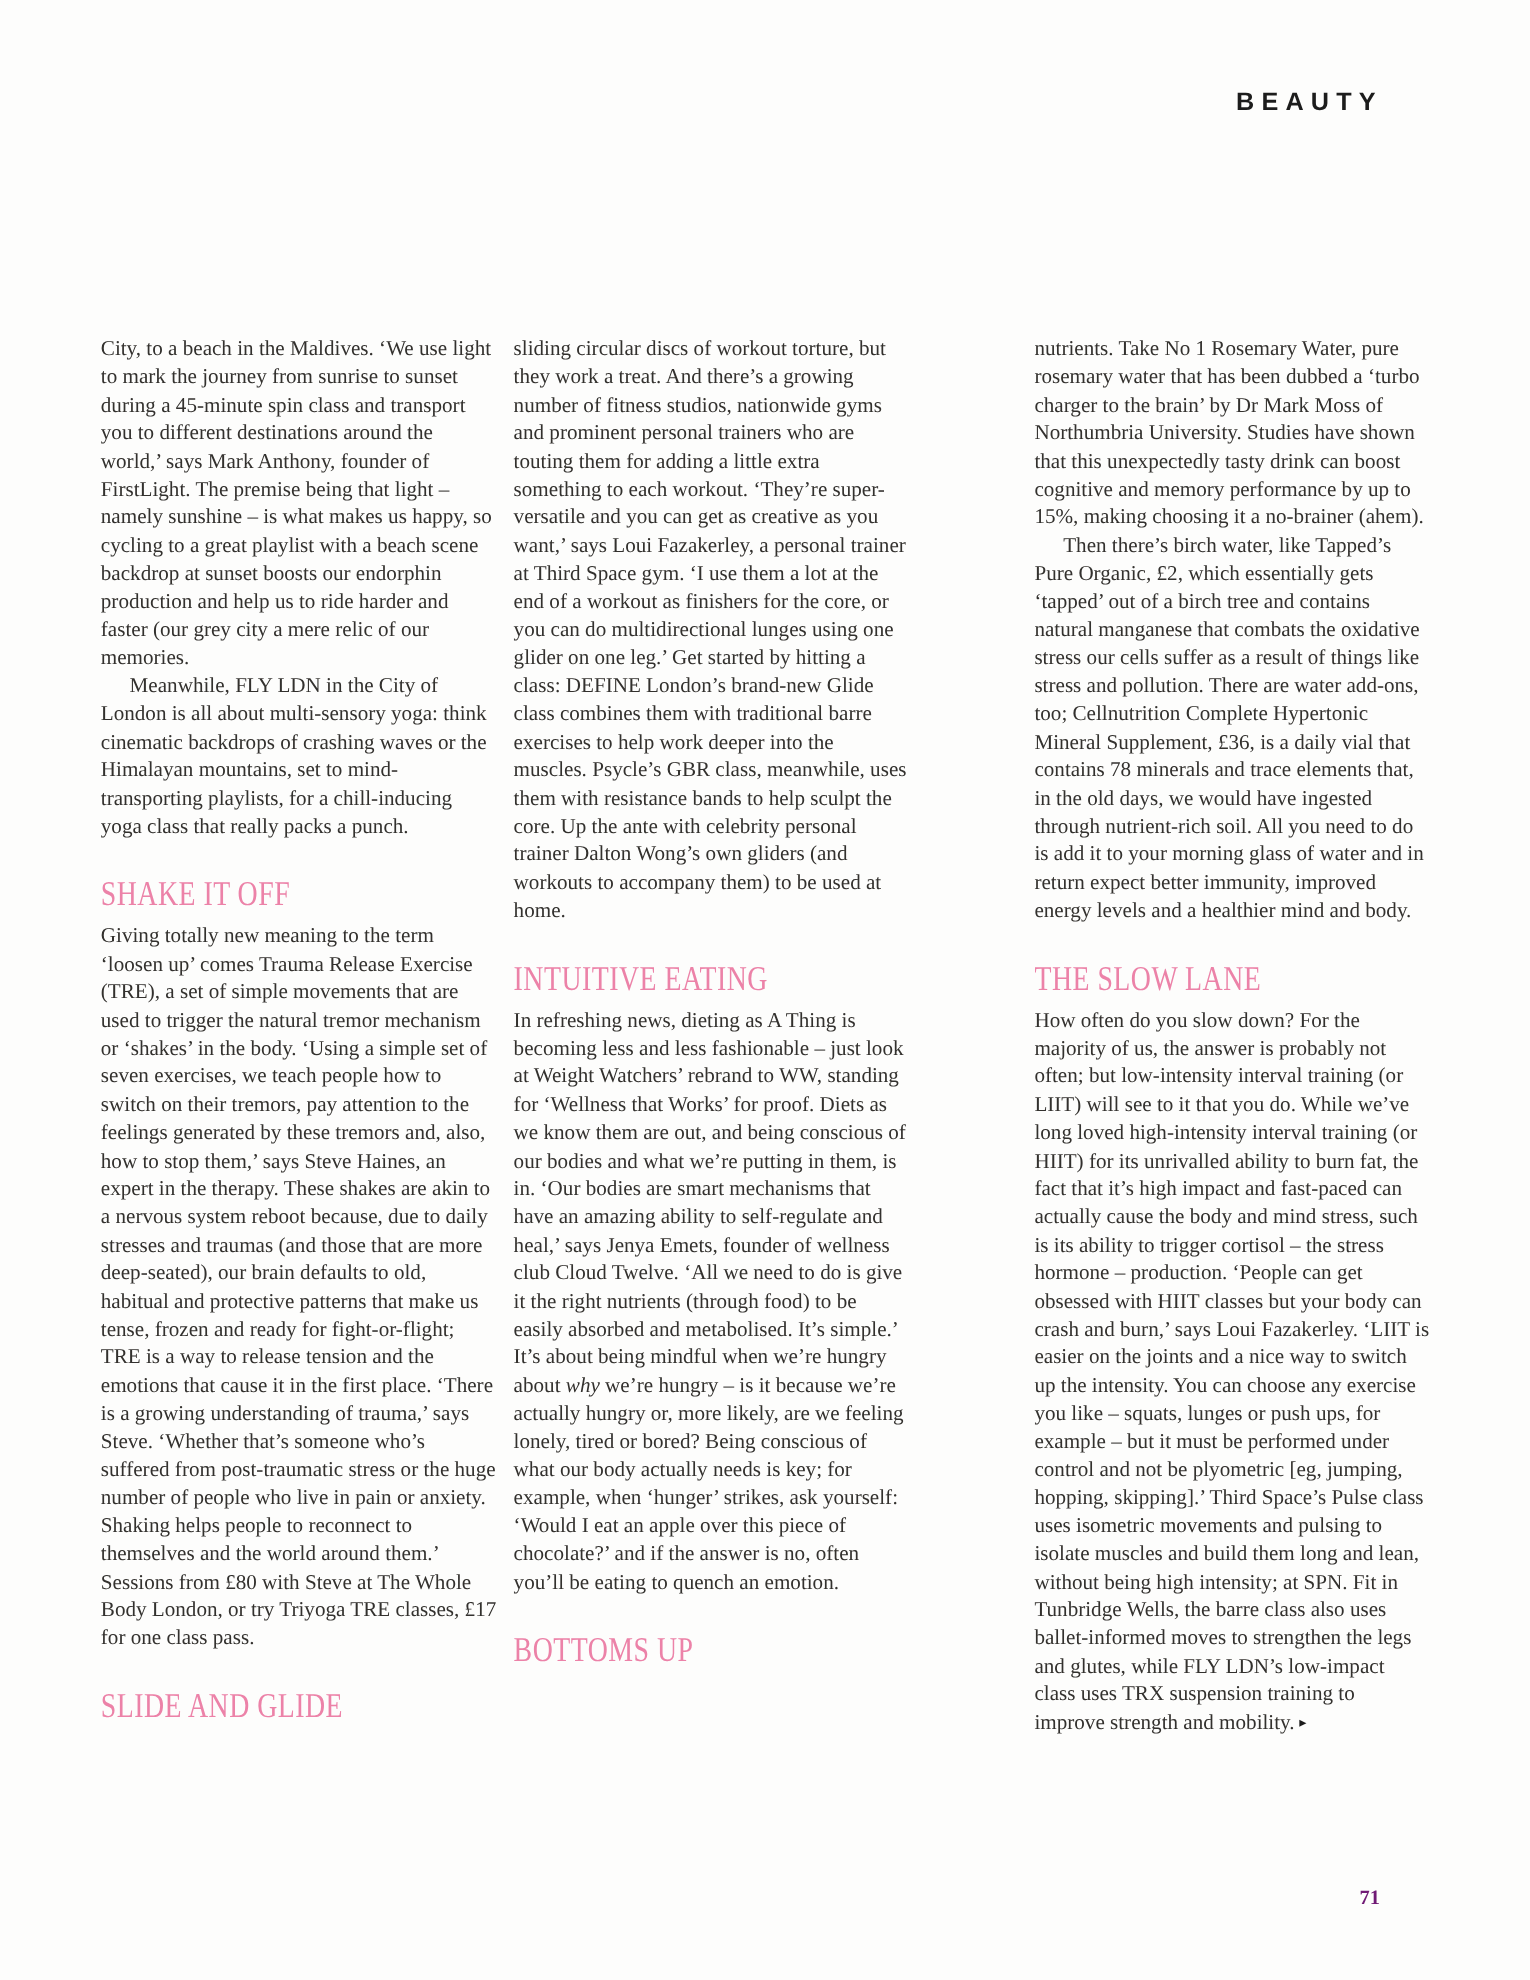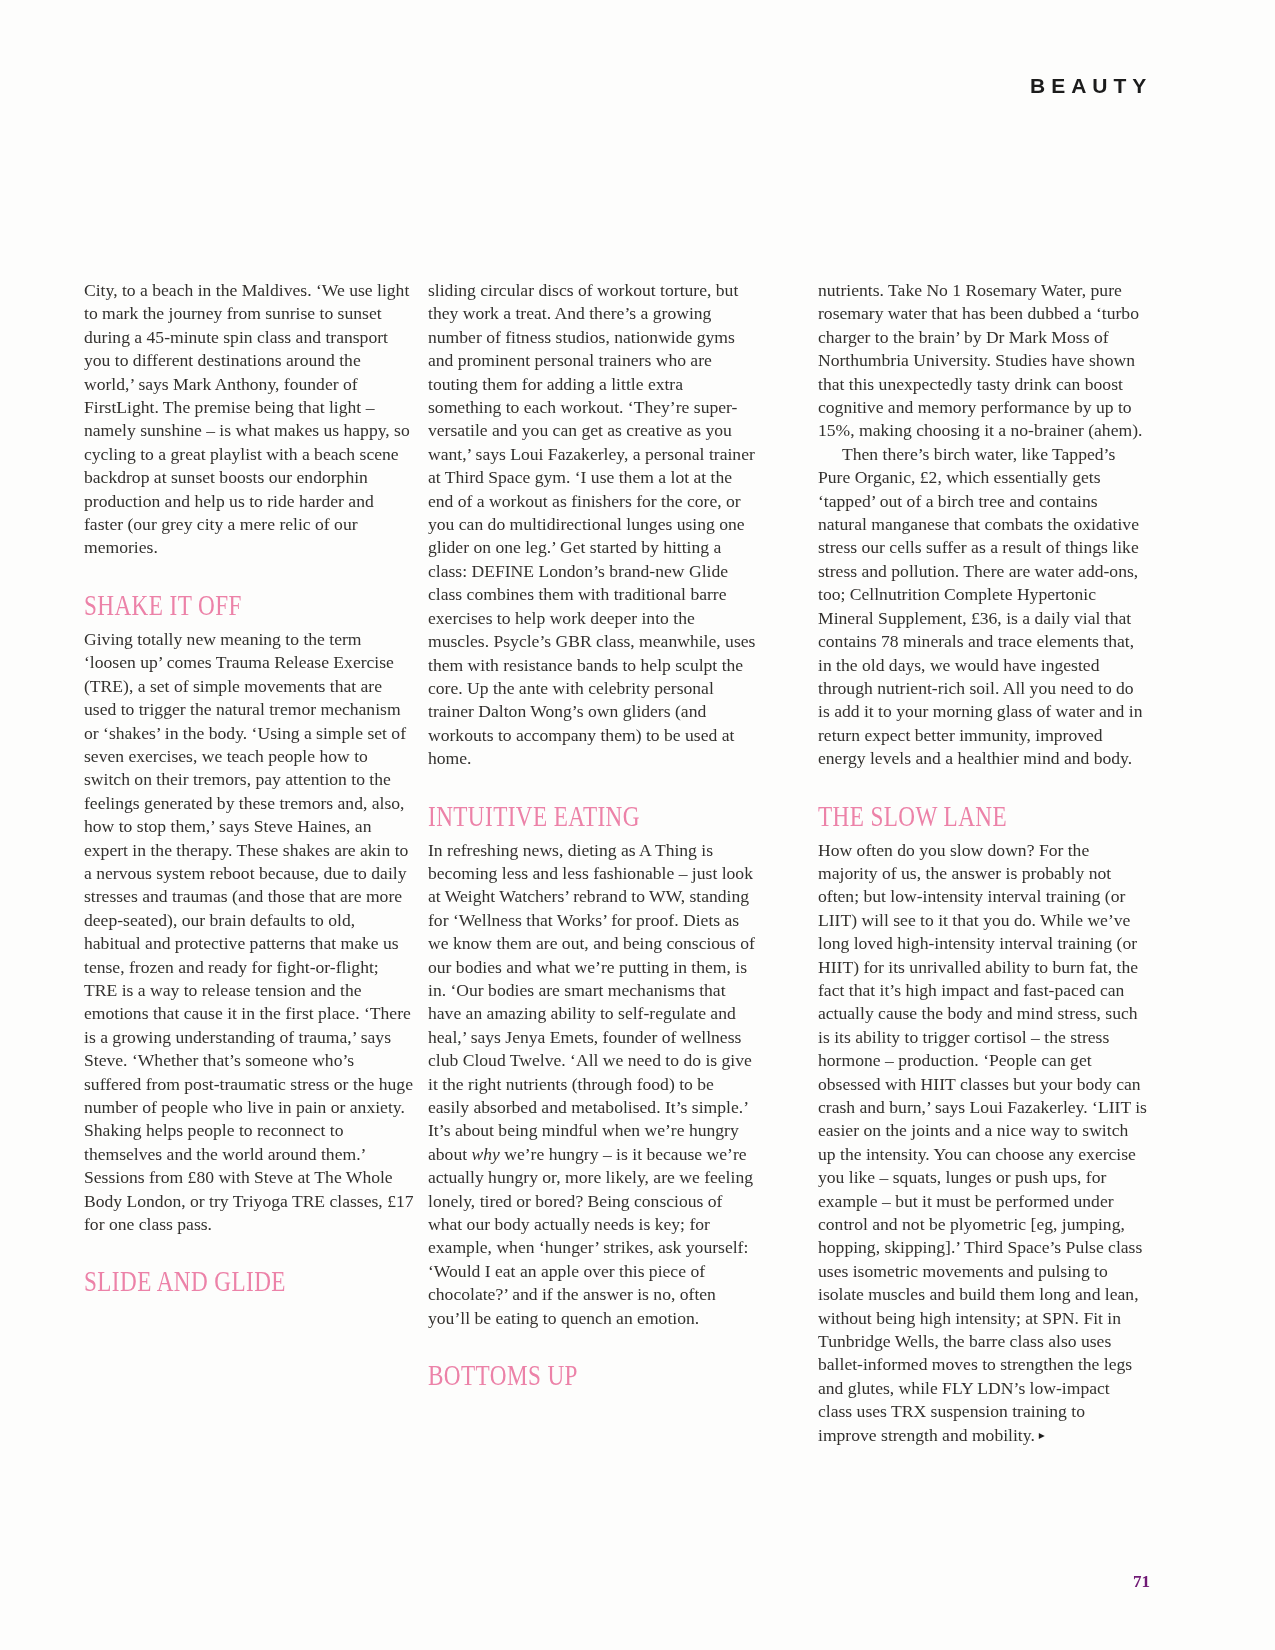--- a/index.html
+++ b/index.html
@@ -24,21 +24,21 @@
     position:absolute;
     top:279px;
     width:330px;
     color:#33312e;
     font-size:17.6px;
     line-height:23.4px;
     text-align:left;
   }
   .col-1 { left:84px; }
   .col-2 { left:428px; }
-  .col-3 { left:818px; }
+  .col-3 { left:862px; }
   .col p { margin:0; }
   .col p.indent { text-indent:24px; }
   h2.heading {
     color:#ec82a8;
     font-family:"Liberation Serif", serif;
     font-weight:400;
     font-size:29px;
     line-height:31px;
     letter-spacing:0.5px;
     white-space:nowrap;
@@ -65,20 +65,21 @@
 </style>
 </head>
 <body>
 
 <div class="page">
 
   <div class="section-label">BEAUTY</div>
 
   <div class="col col-1">
     <p>City, to a beach in the Maldives. ‘We use light to mark the journey from sunrise to sunset during a 45-minute spin class and transport you to different destinations around the world,’ says Mark Anthony, founder of FirstLight. The premise being that light – namely sunshine – is what makes us happy, so cycling to a great playlist with a beach scene backdrop at sunset boosts our endorphin production and help us to ride harder and faster (our grey city a mere relic of our memories.</p>
+    <p class="indent">Meanwhile, FLY LDN in the City of London is all about multi-sensory yoga: think cinematic backdrops of crashing waves or the Himalayan mountains, set to mind-transporting playlists, for a chill-inducing yoga class that really packs a punch.</p>
     <h2 class="heading">SHAKE IT OFF</h2>
     <p>Giving totally new meaning to the term ‘loosen up’ comes Trauma Release Exercise (TRE), a set of simple movements that are used to trigger the natural tremor mechanism or ‘shakes’ in the body. ‘Using a simple set of seven exercises, we teach people how to switch on their tremors, pay attention to the feelings generated by these tremors and, also, how to stop them,’ says Steve Haines, an expert in the therapy. These shakes are akin to a nervous system reboot because, due to daily stresses and traumas (and those that are more deep-seated), our brain defaults to old, habitual and protective patterns that make us tense, frozen and ready for fight-or-flight; TRE is a way to release tension and the emotions that cause it in the first place. ‘There is a growing understanding of trauma,’ says Steve. ‘Whether that’s someone who’s suffered from post-traumatic stress or the huge number of people who live in pain or anxiety. Shaking helps people to reconnect to themselves and the world around them.’ Sessions from £80 with Steve at The Whole Body London, or try Triyoga TRE classes, £17 for one class pass.</p>
     <h2 class="heading">SLIDE AND GLIDE</h2>
   </div>
 
   <div class="col col-2">
     <p>sliding circular discs of workout torture, but they work a treat. And there’s a growing number of fitness studios, nationwide gyms and prominent personal trainers who are touting them for adding a little extra something to each workout. ‘They’re super-versatile and you can get as creative as you want,’ says Loui Fazakerley, a personal trainer at Third Space gym. ‘I use them a lot at the end of a workout as finishers for the core, or you can do multidirectional lunges using one glider on one leg.’ Get started by hitting a class: DEFINE London’s brand-new Glide class combines them with traditional barre exercises to help work deeper into the muscles. Psycle’s GBR class, meanwhile, uses them with resistance bands to help sculpt the core. Up the ante with celebrity personal trainer Dalton Wong’s own gliders (and workouts to accompany them) to be used at home.</p>
     <h2 class="heading">INTUITIVE EATING</h2>
     <p><span>In refreshing news, dieting as A Thing is becoming less and less fashionable – just look at Weight Watchers’ rebrand to WW, standing for ‘Wellness that Works’ for proof. Diets as we know them are out, and being conscious of our bodies and what we’re putting in them, is in. ‘Our bodies are smart mechanisms that have an amazing ability to self-regulate and heal,’ says Jenya Emets, founder of wellness club Cloud Twelve. ‘All we need to do is give it the right nutrients (through food) to be easily absorbed and metabolised. It’s simple.’ It’s about being mindful when we’re hungry about </span><em>why</em><span> we’re hungry – is it because we’re actually hungry or, more likely, are we feeling lonely, tired or bored? Being conscious of what our body actually needs is key; for example, when ‘hunger’ strikes, ask yourself: ‘Would I eat an apple over this piece of chocolate?’ and if the answer is no, often you’ll be eating to quench an emotion.</span></p>
     <h2 class="heading">BOTTOMS UP</h2>

